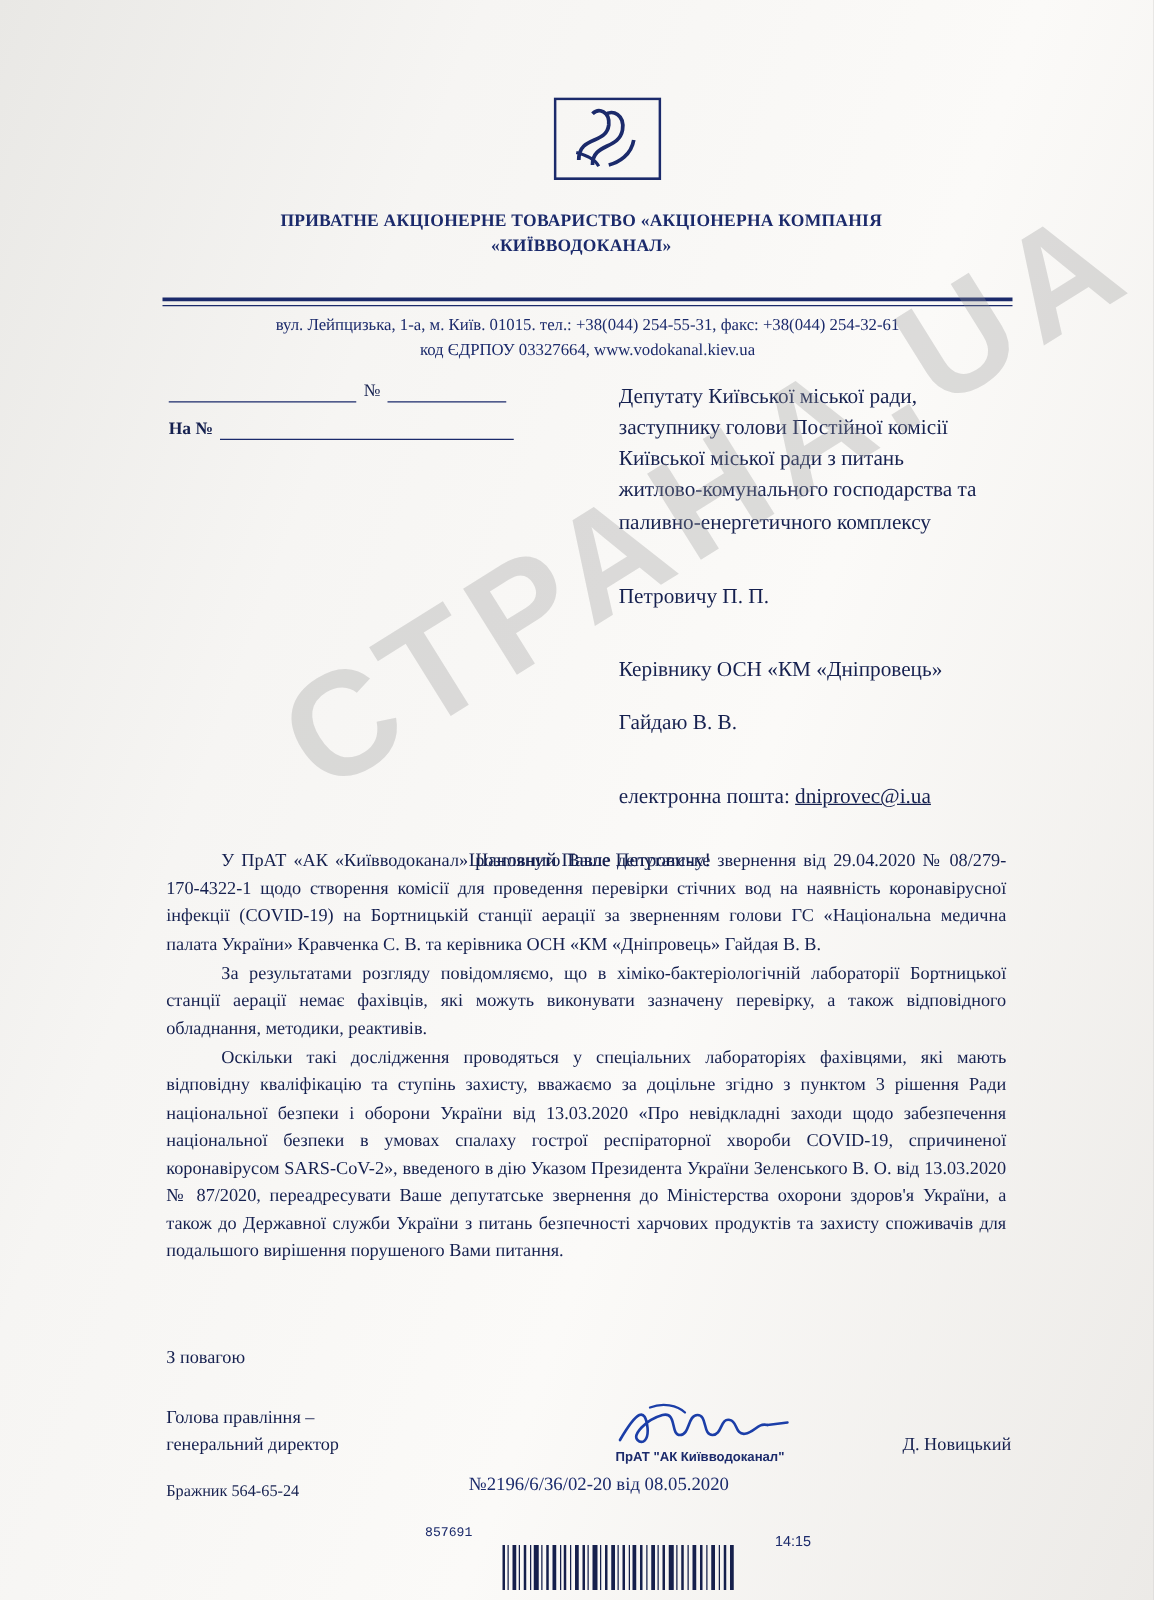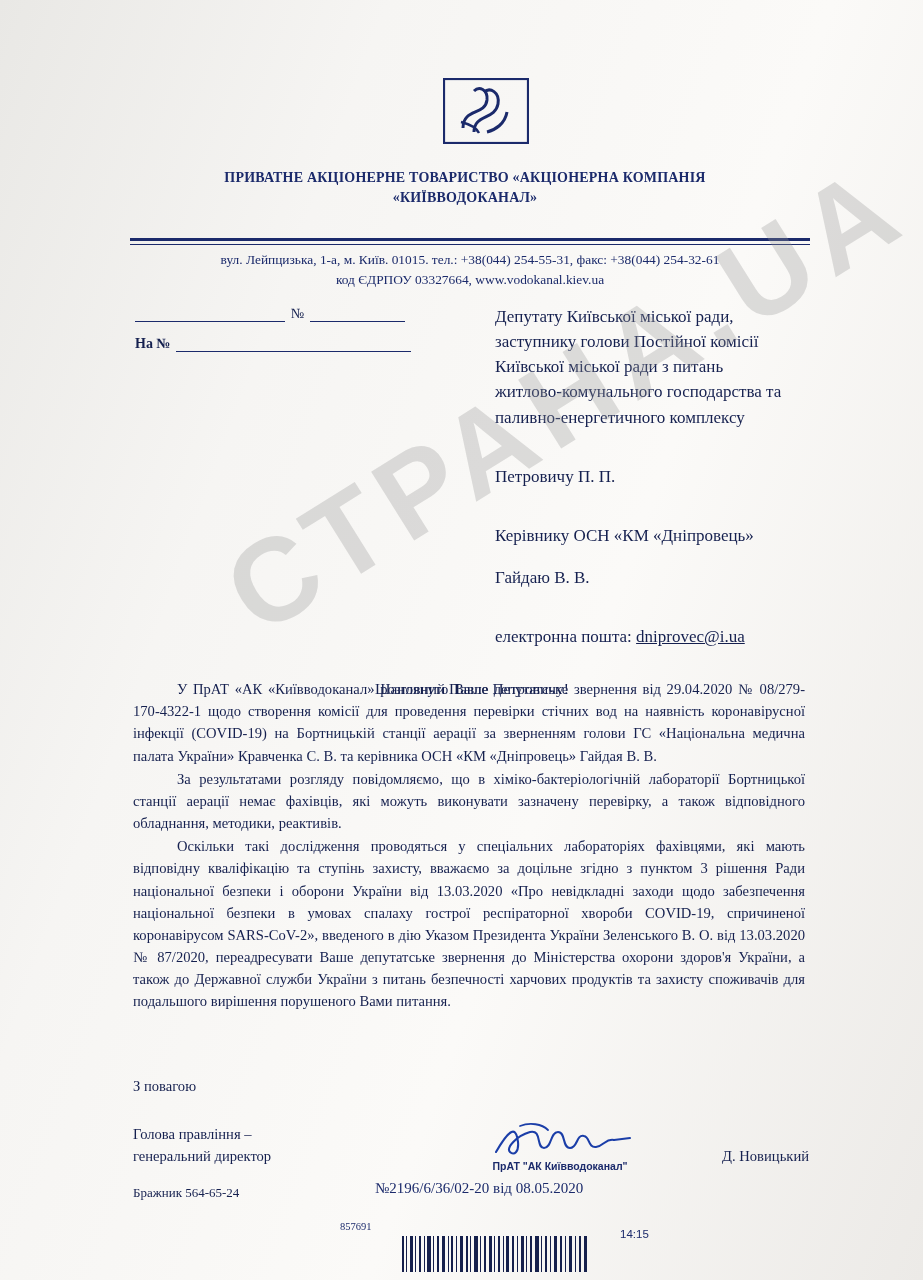--- a/index.html
+++ b/index.html
@@ -238,21 +238,21 @@
     text-align: left;
     font-family: "Liberation Serif", serif;
     font-size: 15px;
     color: #1b2a6b;
     z-index: 3;
   }
   .barcode-num {
     position: absolute;
     left: 245px;
     top: 1221px;
-    font-family: Liberation Serif, serif;
+    font-family: Liberation Mono, monospace;
     font-size: 10.5px;
     color: #1b2a6b;
     z-index: 3;
   }
   .barcode-time {
     position: absolute;
     left: 525px;
     top: 1228px;
     font-family: "Liberation Sans", sans-serif;
     font-size: 11.5px;

